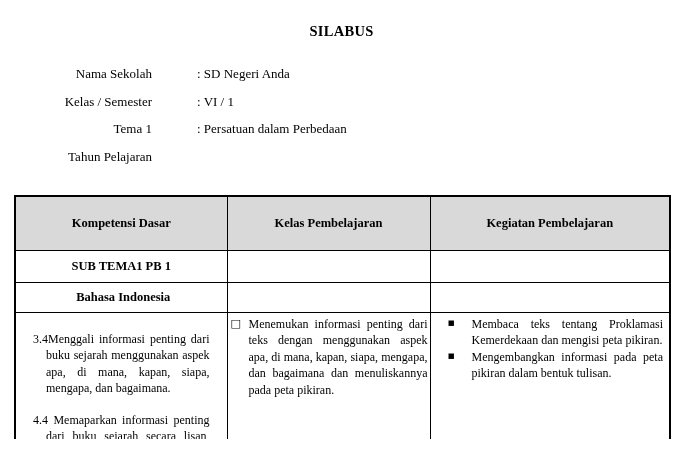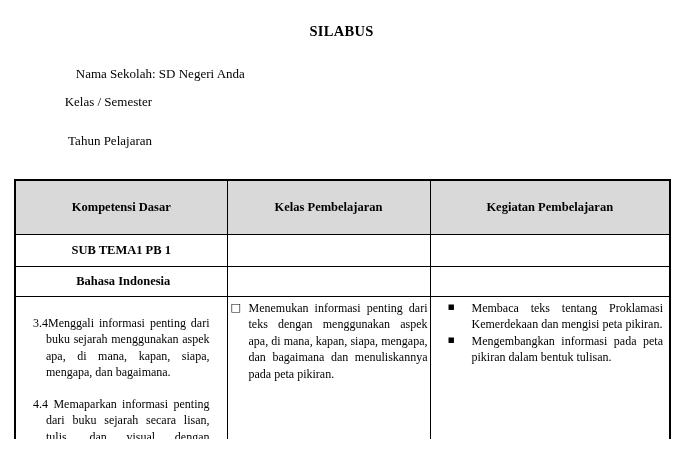--- a/index.html
+++ b/index.html
@@ -14,21 +14,21 @@
   .inner { padding:21px 0 0 14px; width:655px; }
 
   .doc-title {
     text-align:center; font-weight:bold;
     font-size:14.5px; line-height:20px; letter-spacing:.3px;
   }
 
   .meta { margin-top:25px; }
   .meta-row { display:flex; font-size:13px; line-height:16px; margin-bottom:11.5px; }
   .meta-label { width:138px; flex:none;text-align:right; }
-  .meta-value { flex:1; }
+  .meta-value { flex:1;margin-left:45px; }
 
   table.silabus {
     border-collapse:collapse; table-layout:fixed;
     width:655px; margin-top:30px;
     border:2px solid #000;
   }
   table.silabus th, table.silabus td { border:1px solid #000; }
 
   th.col-header {
     background:#d9d9d9; font-weight:bold; font-size:12.5px;
@@ -67,22 +67,25 @@
 
     <div class="doc-title">SILABUS</div>
 
     <div class="meta">
       <div class="meta-row">
         <span class="meta-label">Nama Sekolah</span>
         <span class="meta-value">: SD Negeri Anda</span>
       </div>
       <div class="meta-row">
         <span class="meta-label">Kelas / Semester</span>
+        <span class="meta-value">: VI / 1</span>
       </div>
       <div class="meta-row">
+        <span class="meta-label">Tema 1</span>
+        <span class="meta-value">: Persatuan dalam Perbedaan</span>
       </div>
       <div class="meta-row">
         <span class="meta-label">Tahun Pelajaran</span>
       </div>
     </div>
 
     <table class="silabus">
       <colgroup>
         <col style="width:212px">
         <col style="width:203px">

